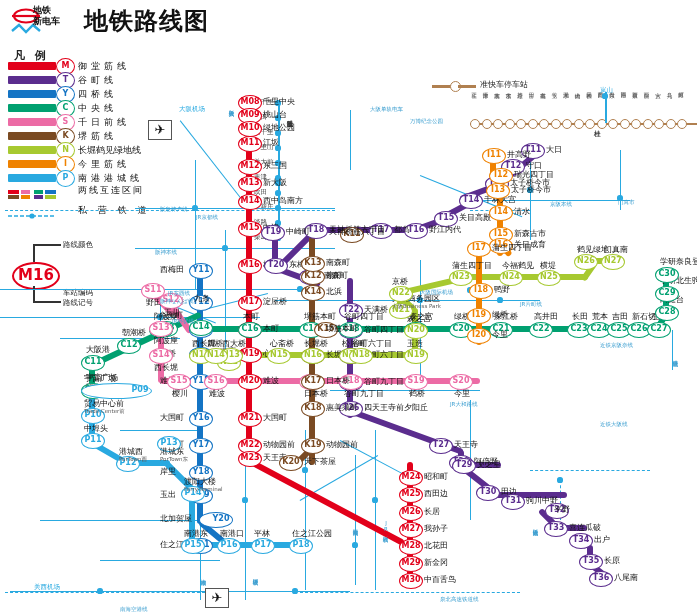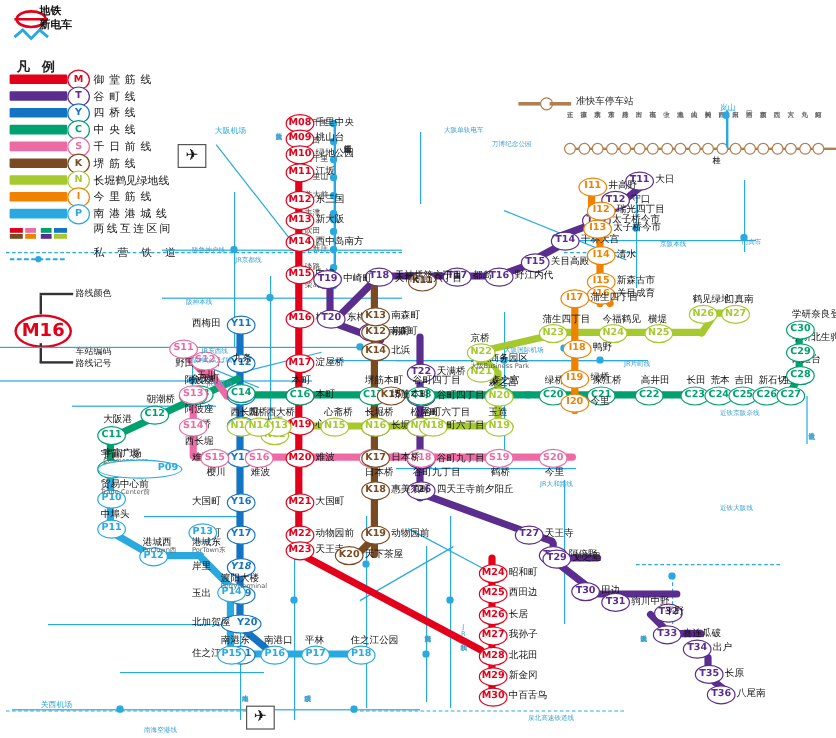--- a/index.html
+++ b/index.html
@@ -57,20 +57,21 @@
     <svg width="34" height="34" viewBox="0 0 34 34">
       <ellipse cx="16" cy="10" rx="12" ry="6.5" fill="none" stroke="#e2001a" stroke-width="2.2"></ellipse>
       <line x1="2" y1="10" x2="30" y2="10" stroke="#e2001a" stroke-width="2.2"></line>
       <path d="M2 25 L9 19 L16 26 L23 19 L30 25" fill="none" stroke="#29a9e0" stroke-width="2.4"></path>
     </svg>
   </div>
   <div class="logo-sub">
     <div>地铁</div>
     <div>新电车</div>
   </div>
+  <div class="title">地铁路线图</div>
 
   <div class="legend-title">凡 例</div>
   <div id="legend-rows">
       <div class="lg-row" style="top: 60px;">
         <div class="lg-bar" style="background: rgb(226, 0, 26);"></div>
         <div class="lg-code" style="color: rgb(226, 0, 26); border-color: rgb(226, 0, 26);">M</div>
         <div class="lg-name">御堂筋线</div>
       </div>
       <div class="lg-row" style="top: 74px;">
         <div class="lg-bar" style="background: rgb(91, 45, 142);"></div>
@@ -448,25 +449,25 @@
       <div class="st" style="left: 189px; top: 322px; color: rgb(20, 116, 196); border-color: rgb(20, 116, 196);">Y13</div>
       <div class="lbl " style="left: 160px; top: 324px;">本町</div>
       <div class="st" style="left: 189px; top: 347px; color: rgb(20, 116, 196); border-color: rgb(20, 116, 196);">Y14</div>
       <div class="lbl " style="left: 160px; top: 349px;">四桥</div>
       <div class="st" style="left: 189px; top: 374px; color: rgb(20, 116, 196); border-color: rgb(20, 116, 196);">Y15</div>
       <div class="lbl " style="left: 160px; top: 376px;">难波</div>
       <div class="st" style="left: 189px; top: 411px; color: rgb(20, 116, 196); border-color: rgb(20, 116, 196);">Y16</div>
       <div class="lbl " style="left: 160px; top: 413px;">大国町</div>
       <div class="st" style="left: 189px; top: 438px; color: rgb(20, 116, 196); border-color: rgb(20, 116, 196);">Y17</div>
       <div class="lbl " style="left: 160px; top: 440px;">花园町</div>
-      <div class="st" style="left: 189px; top: 465px; color: rgb(20, 116, 196); border-color: rgb(20, 116, 196); font-style: italic;">Y18</div>
+      <div class="st" style="left: 189px; top: 465px; color: rgb(20, 116, 196); border-color: rgb(20, 116, 196);">Y18</div>
       <div class="lbl " style="left: 160px; top: 467px;">岸里</div>
       <div class="st" style="left: 189px; top: 488px; color: rgb(20, 116, 196); border-color: rgb(20, 116, 196);">Y19</div>
       <div class="lbl " style="left: 160px; top: 490px;">玉出</div>
-      <div class="st" style="left: 184px; top: 512px; color: rgb(20, 116, 196); border-color: rgb(20, 116, 196); padding-left: 10px;">Y20</div>
+      <div class="st" style="left: 199px; top: 512px; color: rgb(20, 116, 196); border-color: rgb(20, 116, 196); padding-left: 10px;">Y20</div>
       <div class="lbl " style="left: 160px; top: 514px;">北加贺屋</div>
       <div class="st" style="left: 189px; top: 538px; color: rgb(20, 116, 196); border-color: rgb(20, 116, 196);">Y21</div>
       <div class="lbl " style="left: 160px; top: 540px;">住之江公园</div>
       <div class="st" style="left: 81px; top: 383px; color: rgb(0, 160, 112); border-color: rgb(0, 160, 112);">C10</div>
       <div class="lbl " style="left: 86px; top: 373px;">宇宙广场</div>
       <div class="lbl xs" style="left: 86px; top: 381px;">Cosmosquare</div>
       <div class="st" style="left: 81px; top: 355px; color: rgb(0, 160, 112); border-color: rgb(0, 160, 112);">C11</div>
       <div class="lbl " style="left: 86px; top: 345px;">大阪港</div>
       <div class="st" style="left: 117px; top: 338px; color: rgb(0, 160, 112); border-color: rgb(0, 160, 112);">C12</div>
       <div class="lbl " style="left: 122px; top: 328px;">朝潮桥</div>

